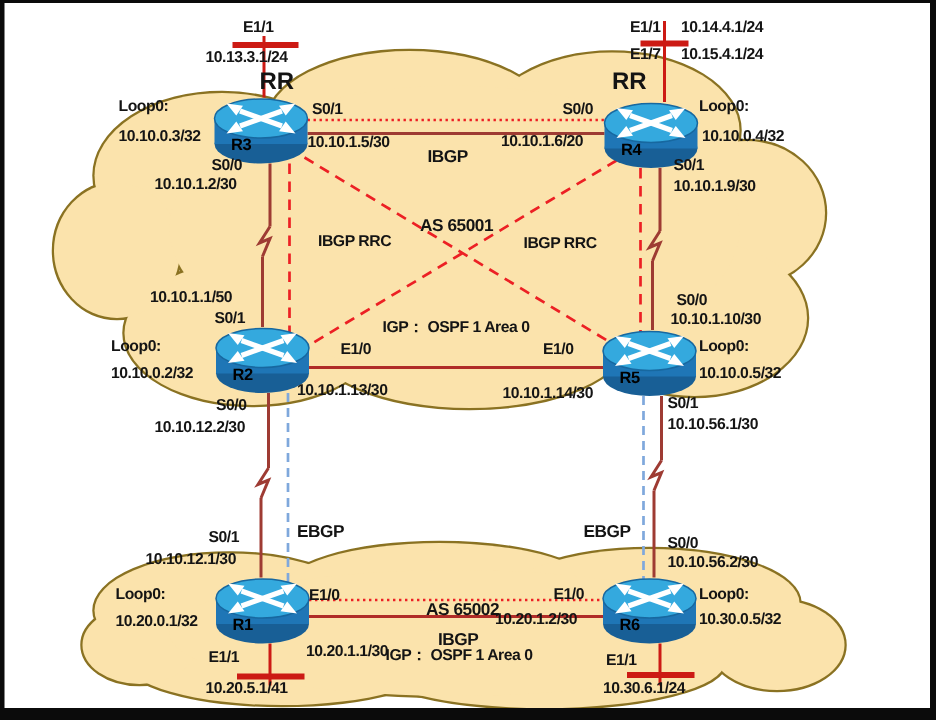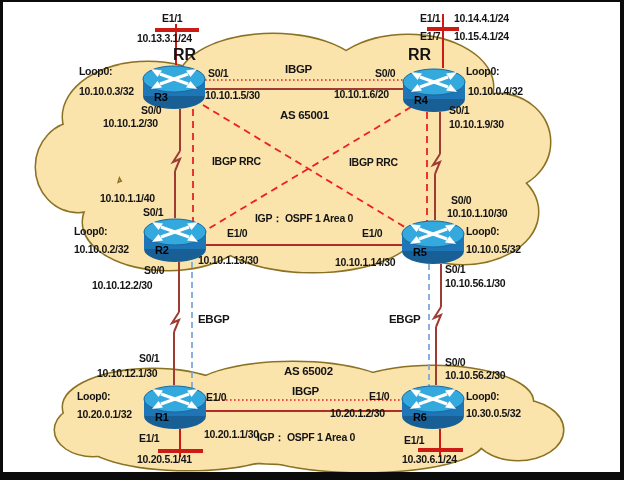--- a/index.html
+++ b/index.html
@@ -7,21 +7,21 @@
     position:relative;width:624px;height:480px;box-sizing:border-box;
     background:#ffffff;border-style:solid;border-color:#0b0b0b;
     border-width:2px 4px 8px 3px;overflow:hidden;
     font-family:"Liberation Sans",sans-serif;
   }
   svg.diagram{position:absolute;left:0;top:0;}
   .lbl{
     position:absolute;font-size:10.5px;font-weight:bold;color:#141414;
     white-space:nowrap;letter-spacing:-0.3px;line-height:1.05;
   }
-  .big{font-size:11.5px;}
+  .big{font-size:11.5px;margin-top:36px;}
   .rr{font-size:16px;letter-spacing:0;}
   .rname{
     position:absolute;width:40px;text-align:left;font-size:11px;
     font-weight:bold;color:#000;letter-spacing:-0.2px;line-height:1;
   }
 </style>
 </head>
 <body>
 
 <div class="frame">
@@ -172,28 +172,28 @@
   <div class="lbl" style="left:138px;top:103px">S0/0</div>
   <div class="lbl" style="left:100px;top:116px">10.10.1.2/30</div>
 
   <div class="lbl" style="left:372px;top:66px">S0/0</div>
   <div class="lbl" style="left:331px;top:87px">10.10.1.6/20</div>
   <div class="lbl" style="left:463px;top:64px">Loop0:</div>
   <div class="lbl" style="left:465px;top:84px">10.10.0.4/32</div>
   <div class="lbl" style="left:446px;top:103px">S0/1</div>
   <div class="lbl" style="left:446px;top:117px">10.10.1.9/30</div>
 
-  <div class="lbl" style="left:97px;top:191px">10.10.1.1/40</div>
+  <div class="lbl" style="left:97px;top:191px">10.10.1.1/50</div>
   <div class="lbl" style="left:140px;top:205px">S0/1</div>
   <div class="lbl" style="left:71px;top:224px">Loop0:</div>
   <div class="lbl" style="left:71px;top:242px">10.10.0.2/32</div>
   <div class="lbl" style="left:224px;top:226px">E1/0</div>
   <div class="lbl" style="left:195px;top:253px">10.10.1.13/30</div>
   <div class="lbl" style="left:141px;top:263px">S0/0</div>
-  <div class="lbl" style="left:89px;top:278px">10.10.12.2/30</div>
+  <div class="lbl" style="left:100px;top:278px">10.10.12.2/30</div>
 
   <div class="lbl" style="left:448px;top:193px">S0/0</div>
   <div class="lbl" style="left:444px;top:206px">10.10.1.10/30</div>
   <div class="lbl" style="left:463px;top:224px">Loop0:</div>
   <div class="lbl" style="left:463px;top:242px">10.10.0.5/32</div>
   <div class="lbl" style="left:359px;top:226px">E1/0</div>
   <div class="lbl" style="left:332px;top:255px">10.10.1.14/30</div>
   <div class="lbl" style="left:442px;top:262px">S0/1</div>
   <div class="lbl" style="left:442px;top:276px">10.10.56.1/30</div>
 

